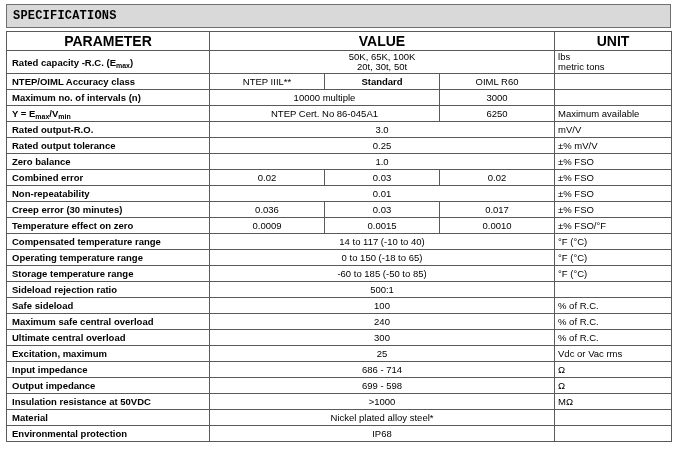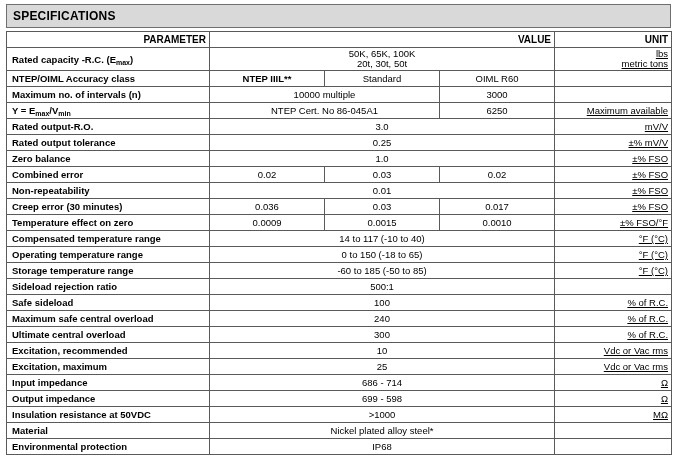--- a/index.html
+++ b/index.html
@@ -25,48 +25,49 @@
     background: #d9d9d9;
     border: 1px solid #6f6f6f;
     font-size: 12px;
     font-weight: bold;
     letter-spacing: 0.2px;
     padding: 3px 6px 3px 6px;
     margin: 0 0 3px 0;
     height: 16px;
     line-height: 16px;
     box-sizing: content-box;
+    font-family: Liberation Mono, monospace;
   }
   table.spec {
     border-collapse: collapse;
     width: 665px;
     table-layout: fixed;
     font-size: 9.5px;
   }
   table.spec td, table.spec th {
     border: 1px solid #5a5a5a;
     padding: 1px 3px;
     height: 13px;
     vertical-align: middle;
     overflow: hidden;
     white-space: nowrap;
   }
   .hdr td {
     font-weight: bold;
-    text-align: right;
-    font-size: 10px;
+    text-align: center;
+    font-size: 14px;
     height: 16px;
   }
   .param {
     font-weight: bold;
     text-align: left;
     padding-left: 5px !important;
   }
   .ctr { text-align: center; }
-  .unit { text-align: right; text-decoration: underline; }
+  .unit { text-align: left; }
   .two-line {
     line-height: 10px;
     white-space: normal;
   }
   sub {
     font-size: 7px;
     vertical-align: baseline;
     position: relative;
     bottom: -2px;
   }
@@ -100,22 +101,22 @@
           <div>20t, 30t, 50t</div>
         </td>
         <td class="unit two-line">
           <div>lbs</div>
           <div>metric tons</div>
         </td>
       </tr>
 
       <tr>
         <td class="param">NTEP/OIML Accuracy class</td>
-        <td class="ctr" style="font-weight:bold">NTEP IIIL**</td>
-        <td class="ctr" style="font-weight:normal">Standard</td>
+        <td class="ctr" style="font-weight:normal">NTEP IIIL**</td>
+        <td class="ctr" style="font-weight:bold">Standard</td>
         <td class="ctr" style="font-weight:normal">OIML R60</td>
         <td class="unit"></td>
       </tr>
 
       <tr>
         <td class="param">Maximum no. of intervals (n)</td>
         <td colspan="2" class="ctr">10000 multiple</td>
         <td class="ctr">3000</td>
         <td class="unit"></td>
       </tr>
@@ -211,25 +212,20 @@
         <td colspan="3" class="ctr">240</td>
         <td class="unit">% of R.C.</td>
       </tr>
 
       <tr>
         <td class="param">Ultimate central overload</td>
         <td colspan="3" class="ctr">300</td>
         <td class="unit">% of R.C.</td>
       </tr>
 
-      <tr>
-        <td class="param">Excitation, recommended</td>
-        <td colspan="3" class="ctr">10</td>
-        <td class="unit">Vdc or Vac rms</td>
-      </tr>
 
       <tr>
         <td class="param">Excitation, maximum</td>
         <td colspan="3" class="ctr">25</td>
         <td class="unit">Vdc or Vac rms</td>
       </tr>
 
       <tr>
         <td class="param">Input impedance</td>
         <td colspan="3" class="ctr">686 - 714</td>

